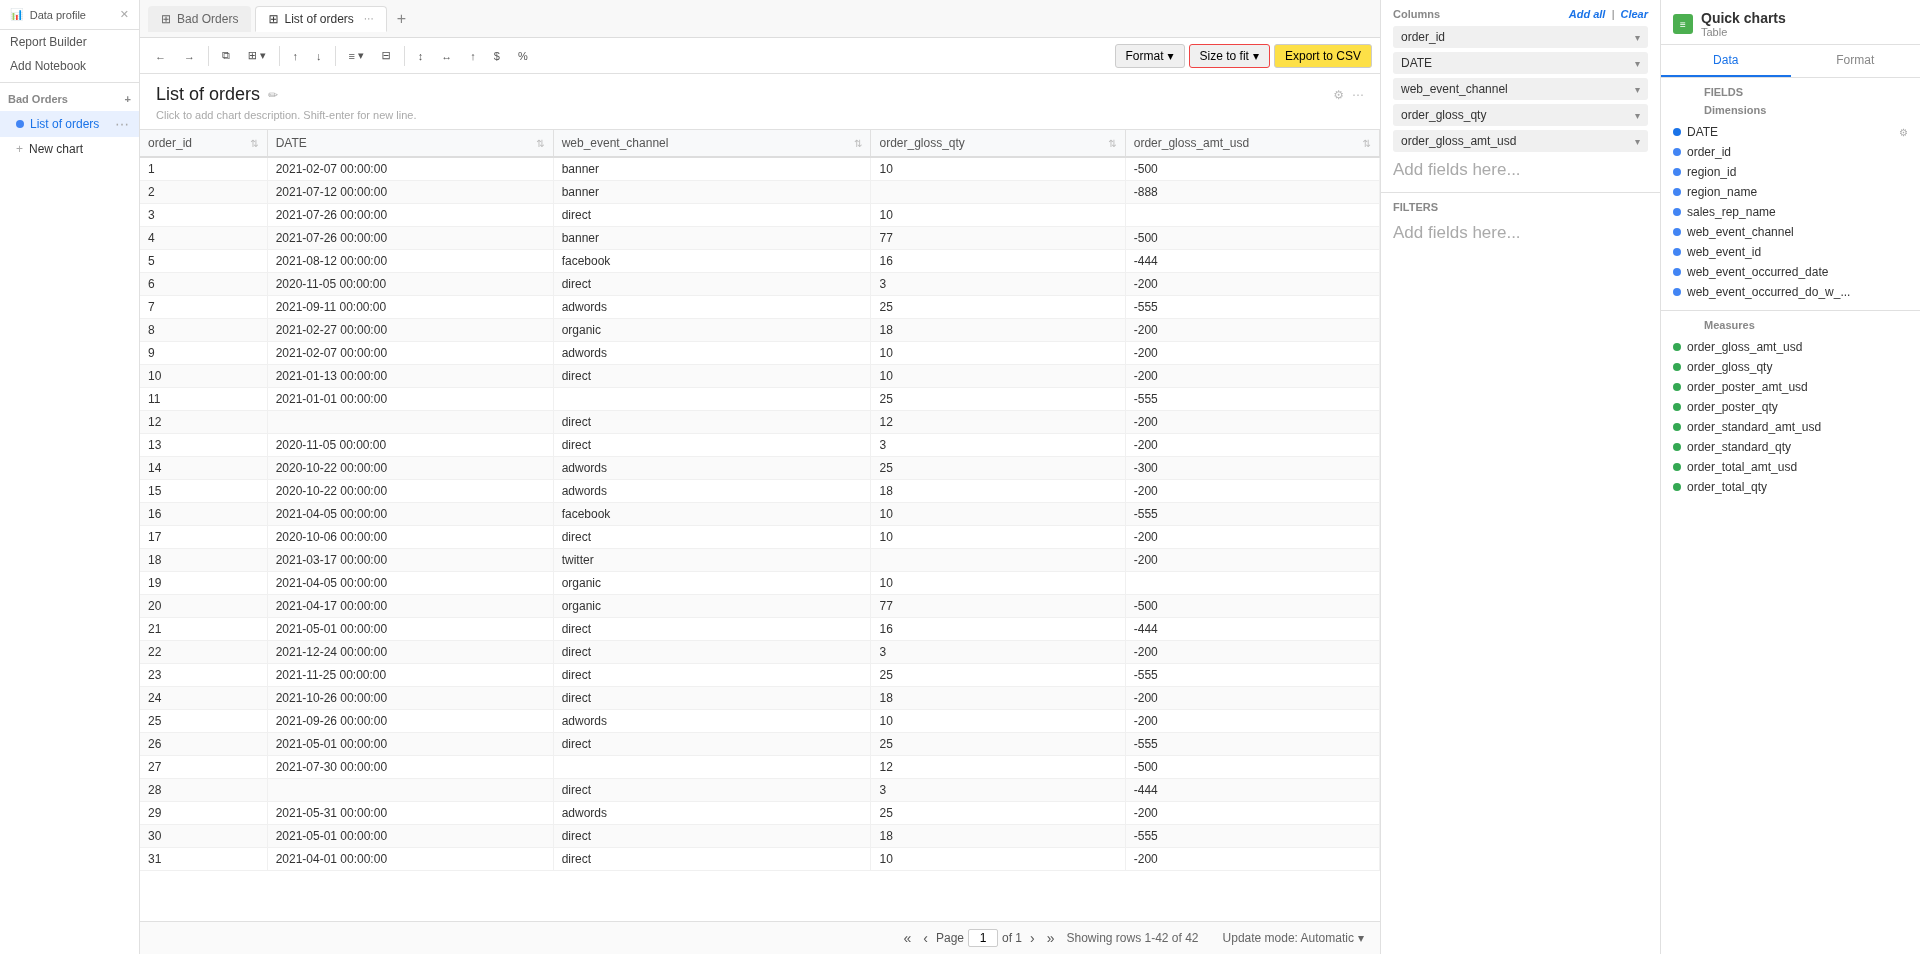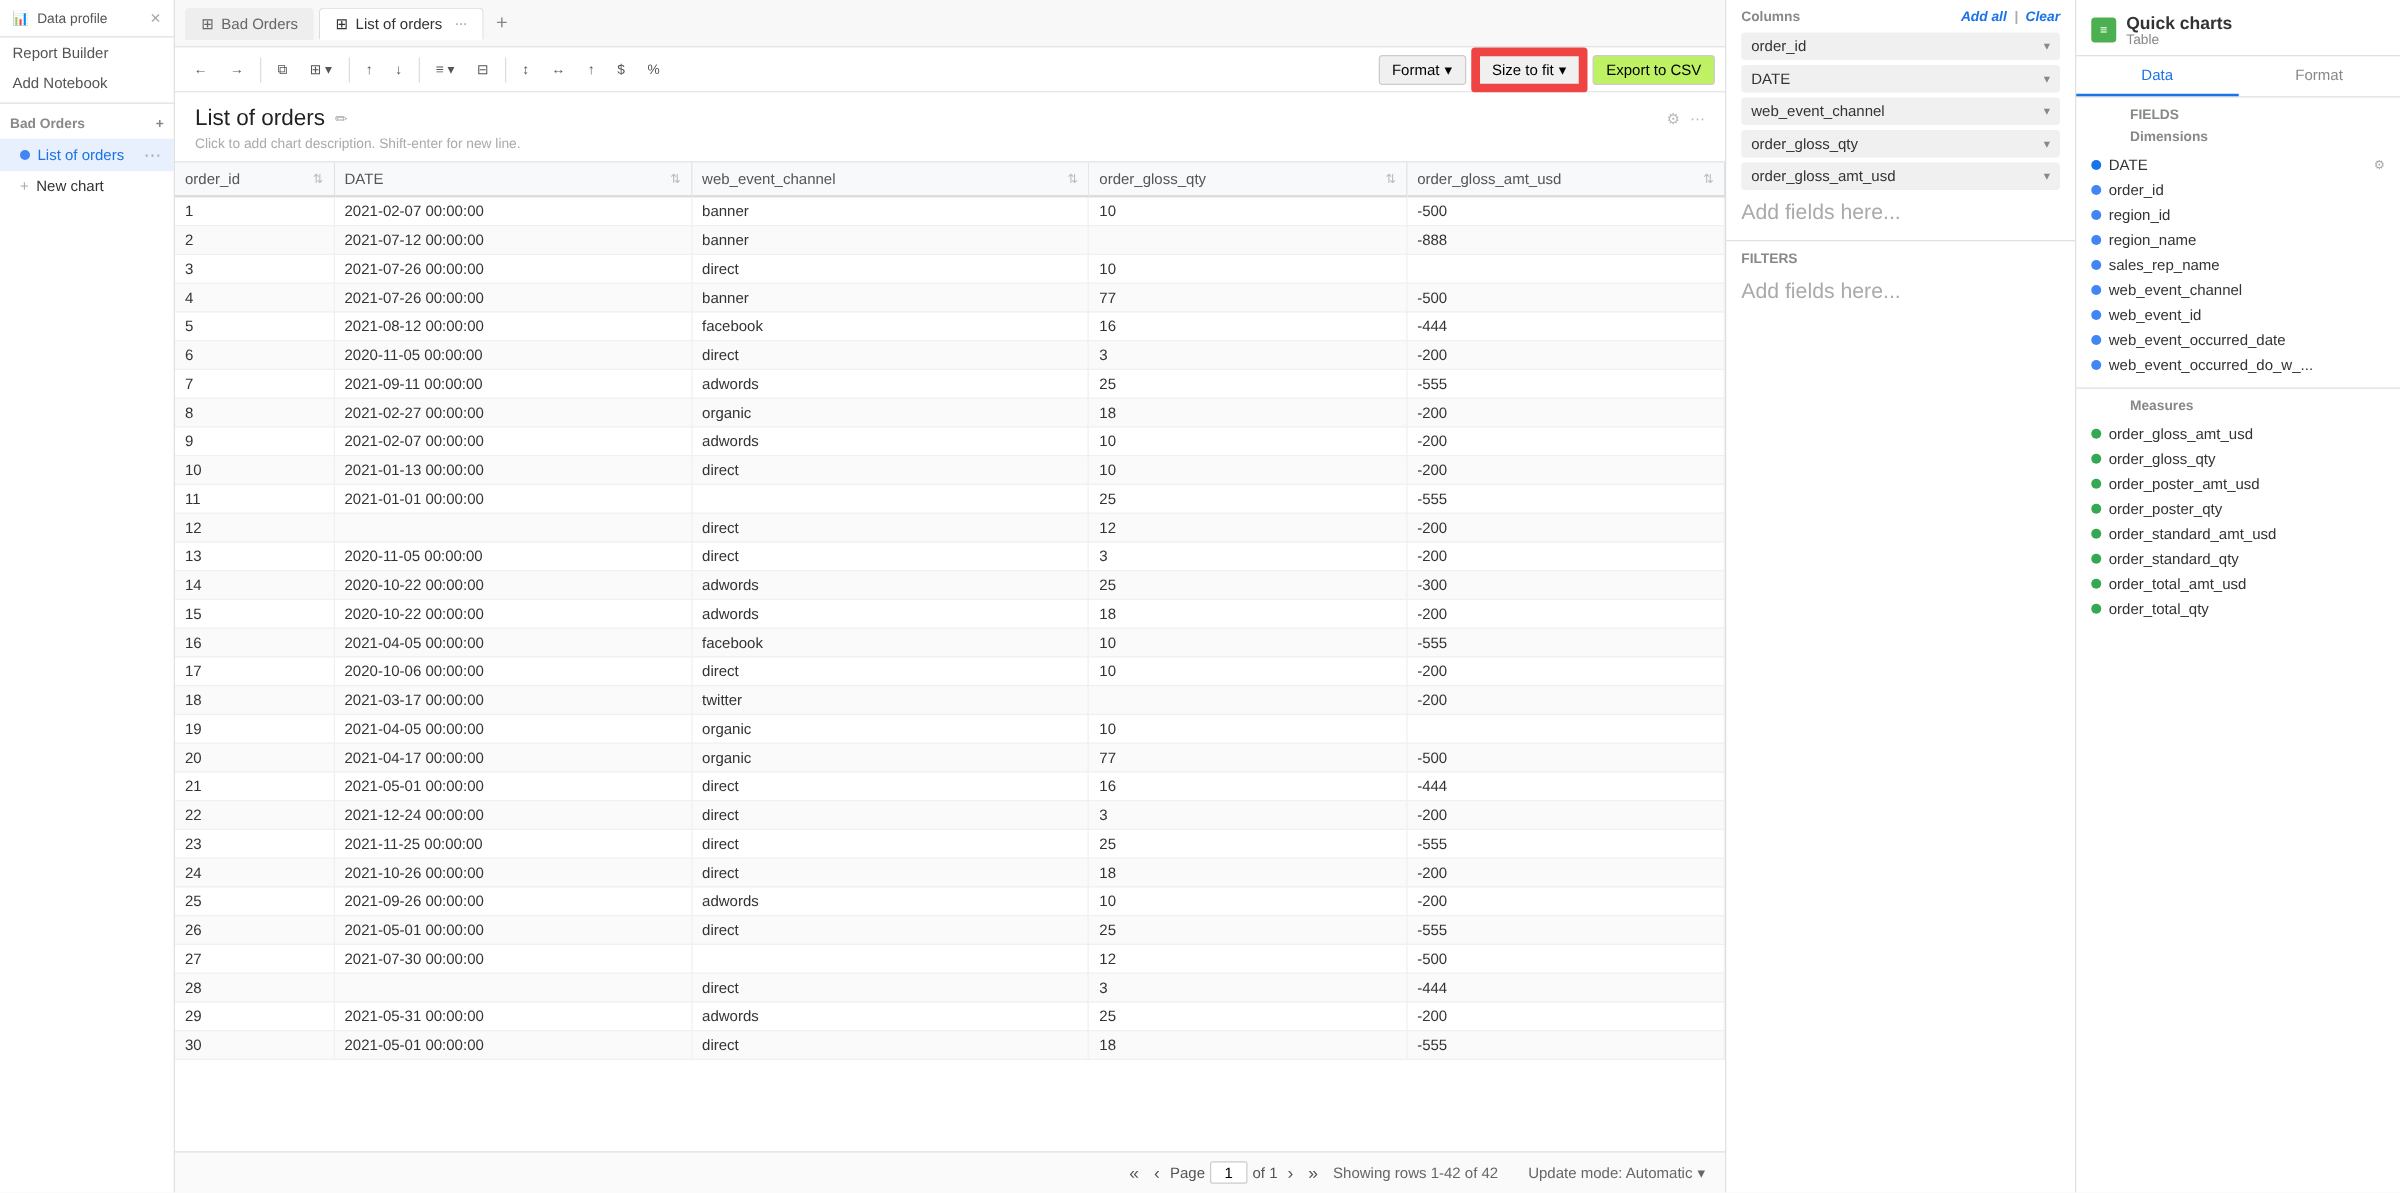--- a/index.html
+++ b/index.html
@@ -25,22 +25,22 @@
     .tab.inactive { background: #eee; color: #666; }
     .tab-close { color: #999; font-size: 10px; margin-left: 4px; }
     .tab-add { background: none; border: none; color: #888; cursor: pointer; padding: 4px 6px; font-size: 16px; }
 
     
     .toolbar { background: #fff; border-bottom: 1px solid #e0e0e0; display: flex; align-items: center; padding: 4px 8px; gap: 4px; height: 36px; }
     .toolbar-btn { background: none; border: 1px solid transparent; border-radius: 3px; padding: 3px 6px; cursor: pointer; color: #555; font-size: 11px; display: flex; align-items: center; gap: 3px; }
     .toolbar-separator { width: 1px; height: 20px; background: #ddd; margin: 0 2px; }
     .toolbar-right { margin-left: auto; display: flex; align-items: center; gap: 4px; }
     .btn-format { background: #f0f0f0; border: 1px solid #ccc; border-radius: 3px; padding: 4px 10px; cursor: pointer; font-size: 12px; display: flex; align-items: center; gap: 4px; }
-    .btn-size { background: #f0f0f0; border: 7px solid #ef4444; border-radius: 3px; padding: 4px 10px; cursor: pointer; font-size: 12px; display: flex; align-items: center; gap: 4px; }
-    .btn-export { background: #bef264; border: 1px solid #ccc; border-radius: 3px; padding: 4px 10px; cursor: pointer; font-size: 12px; }
+    .btn-size { background: #f0f0f0; border: 1px solid #ef4444; border-radius: 3px; padding: 4px 10px; cursor: pointer; font-size: 12px; display: flex; align-items: center; gap: 4px; }
+    .btn-export { background: #fde047; border: 1px solid #ccc; border-radius: 3px; padding: 4px 10px; cursor: pointer; font-size: 12px; }
 
     
     .content-area { flex: 1; overflow: hidden; display: flex; flex-direction: column; background: #fff; position: relative; }
     .content-header { padding: 10px 16px 4px; display: flex; align-items: center; gap: 8px; }
     .content-title { font-size: 18px; font-weight: 500; color: #222; }
     .content-subtitle { font-size: 11px; color: #aaa; padding: 0 16px 8px; }
 
     
     .table-wrapper { flex: 1; overflow: auto; border-top: 1px solid #e0e0e0; }
     table { width: 100%; border-collapse: collapse; font-size: 12px; }
@@ -447,20 +447,27 @@
               <td>25</td>
               <td>-200</td>
             </tr>
             <tr>
               <td>30</td>
               <td>2021-05-01 00:00:00</td>
               <td>direct</td>
               <td>18</td>
               <td>-555</td>
             </tr>
+            <tr>
+              <td>31</td>
+              <td>2021-04-01 00:00:00</td>
+              <td>direct</td>
+              <td>10</td>
+              <td>-200</td>
+            </tr>
           </tbody>
       </table>
     </div>
 
     <div class="table-footer">
       <div class="pagination">
         <button class="page-btn">«</button>
         <button class="page-btn">‹</button>
         <span>Page</span>
         <input class="page-input" type="text" value="1" style="">

